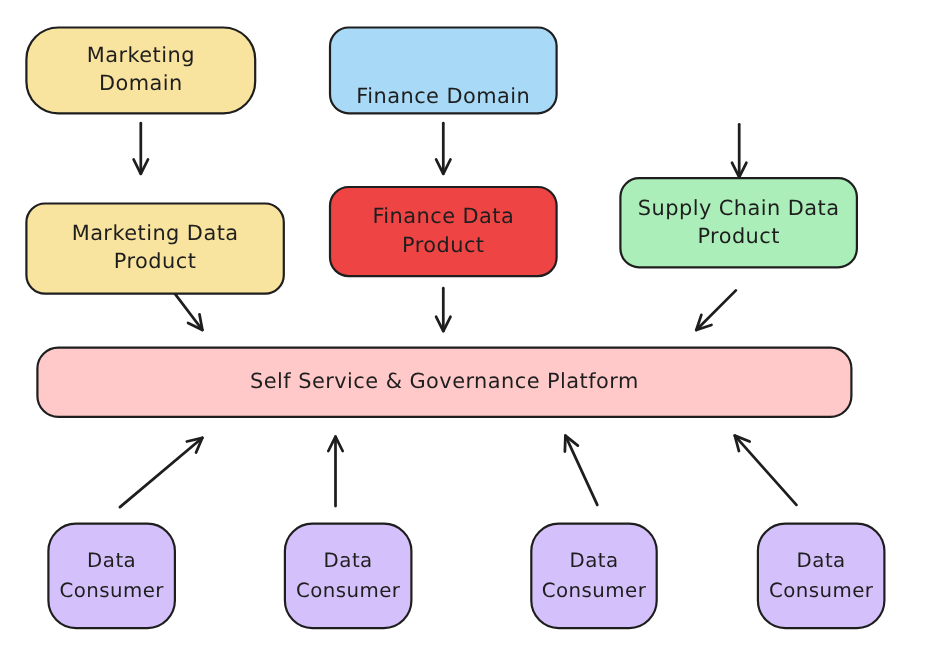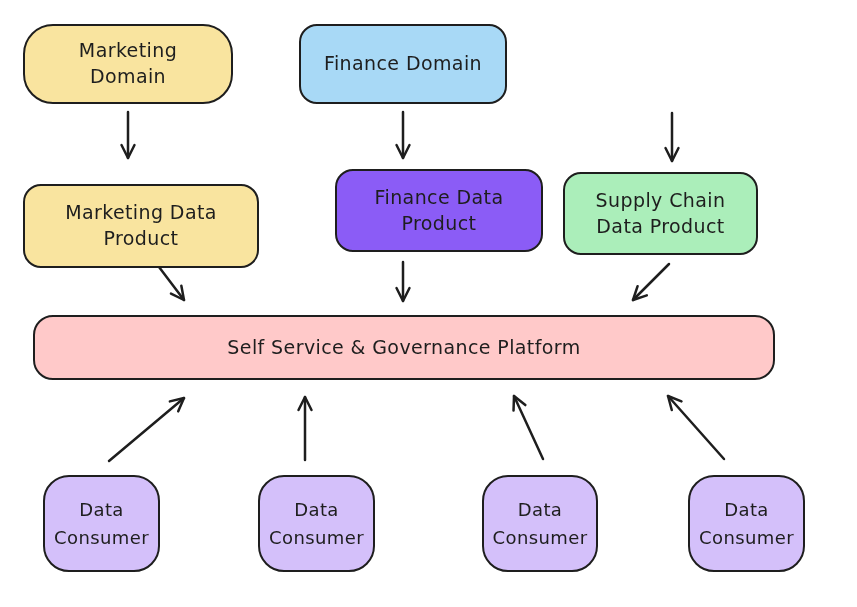--- a/index.html
+++ b/index.html
@@ -30,21 +30,21 @@
   }
 
   
   .d1 { left: 23px;  top: 24px; width: 210px; height: 80px; border-radius: 30px; }
   .d2 { left: 299px; top: 24px; width: 208px; height: 80px; }
   .d3 { left: 563px; top: 23px; width: 217px; height: 82px; }
 
   
   .p1 { left: 23px;  top: 184px; width: 236px; height: 84px; }
   .p2 { left: 299px; top: 169px; width: 208px; height: 83px; }
-  .p3 { left: 563px; top: 172px; width: 195px; height: 83px; }
+  .p3 { left: 563px; top: 161px; width: 217px; height: 83px; }
 
   
   .plat { left: 33px; top: 315px; width: 742px; height: 65px; border-radius: 20px; }
 
   
   .consumer {
     border-radius: 26px;
     font-size: 18px;
     line-height: 1.55;
     padding: 2px 6px;
@@ -85,28 +85,28 @@
     <line x1="669" y1="264" x2="633" y2="300" marker-end="url(#ah)"></line>
     <line x1="109" y1="461" x2="184" y2="398" marker-end="url(#ah)"></line>
     <line x1="305" y1="460" x2="305" y2="397" marker-end="url(#ah)"></line>
     <line x1="543" y1="459" x2="514" y2="396" marker-end="url(#ah)"></line>
     <line x1="724" y1="459" x2="668" y2="396" marker-end="url(#ah)"></line>
   </svg>
 
   <div class="node d1" style="background-color: rgb(249, 228, 159);">
     <span>Marketing Domain</span>
   </div>
-  <div class="node d2" style="background-color: rgb(168, 217, 246);">
+  <div class="node d2" style="background-color: rgb(168, 217, 246); align-items: flex-end;">
     <span>Finance Domain</span>
   </div>
 
   <div class="node p1" style="background-color: rgb(249, 228, 159);">
     <span>Marketing Data Product</span>
   </div>
-  <div class="node p2" style="background-color: #8b5cf6; margin-left: 36px;">
+  <div class="node p2" style="background-color: #ef4444;">
     <span>Finance Data Product</span>
   </div>
   <div class="node p3" style="background-color: rgb(171, 238, 186);">
     <span>Supply Chain Data Product</span>
   </div>
 
   <div class="node plat" style="background-color: rgb(255, 201, 201); text-align: right;">
     <span>Self Service &amp; Governance Platform</span>
   </div>
 

